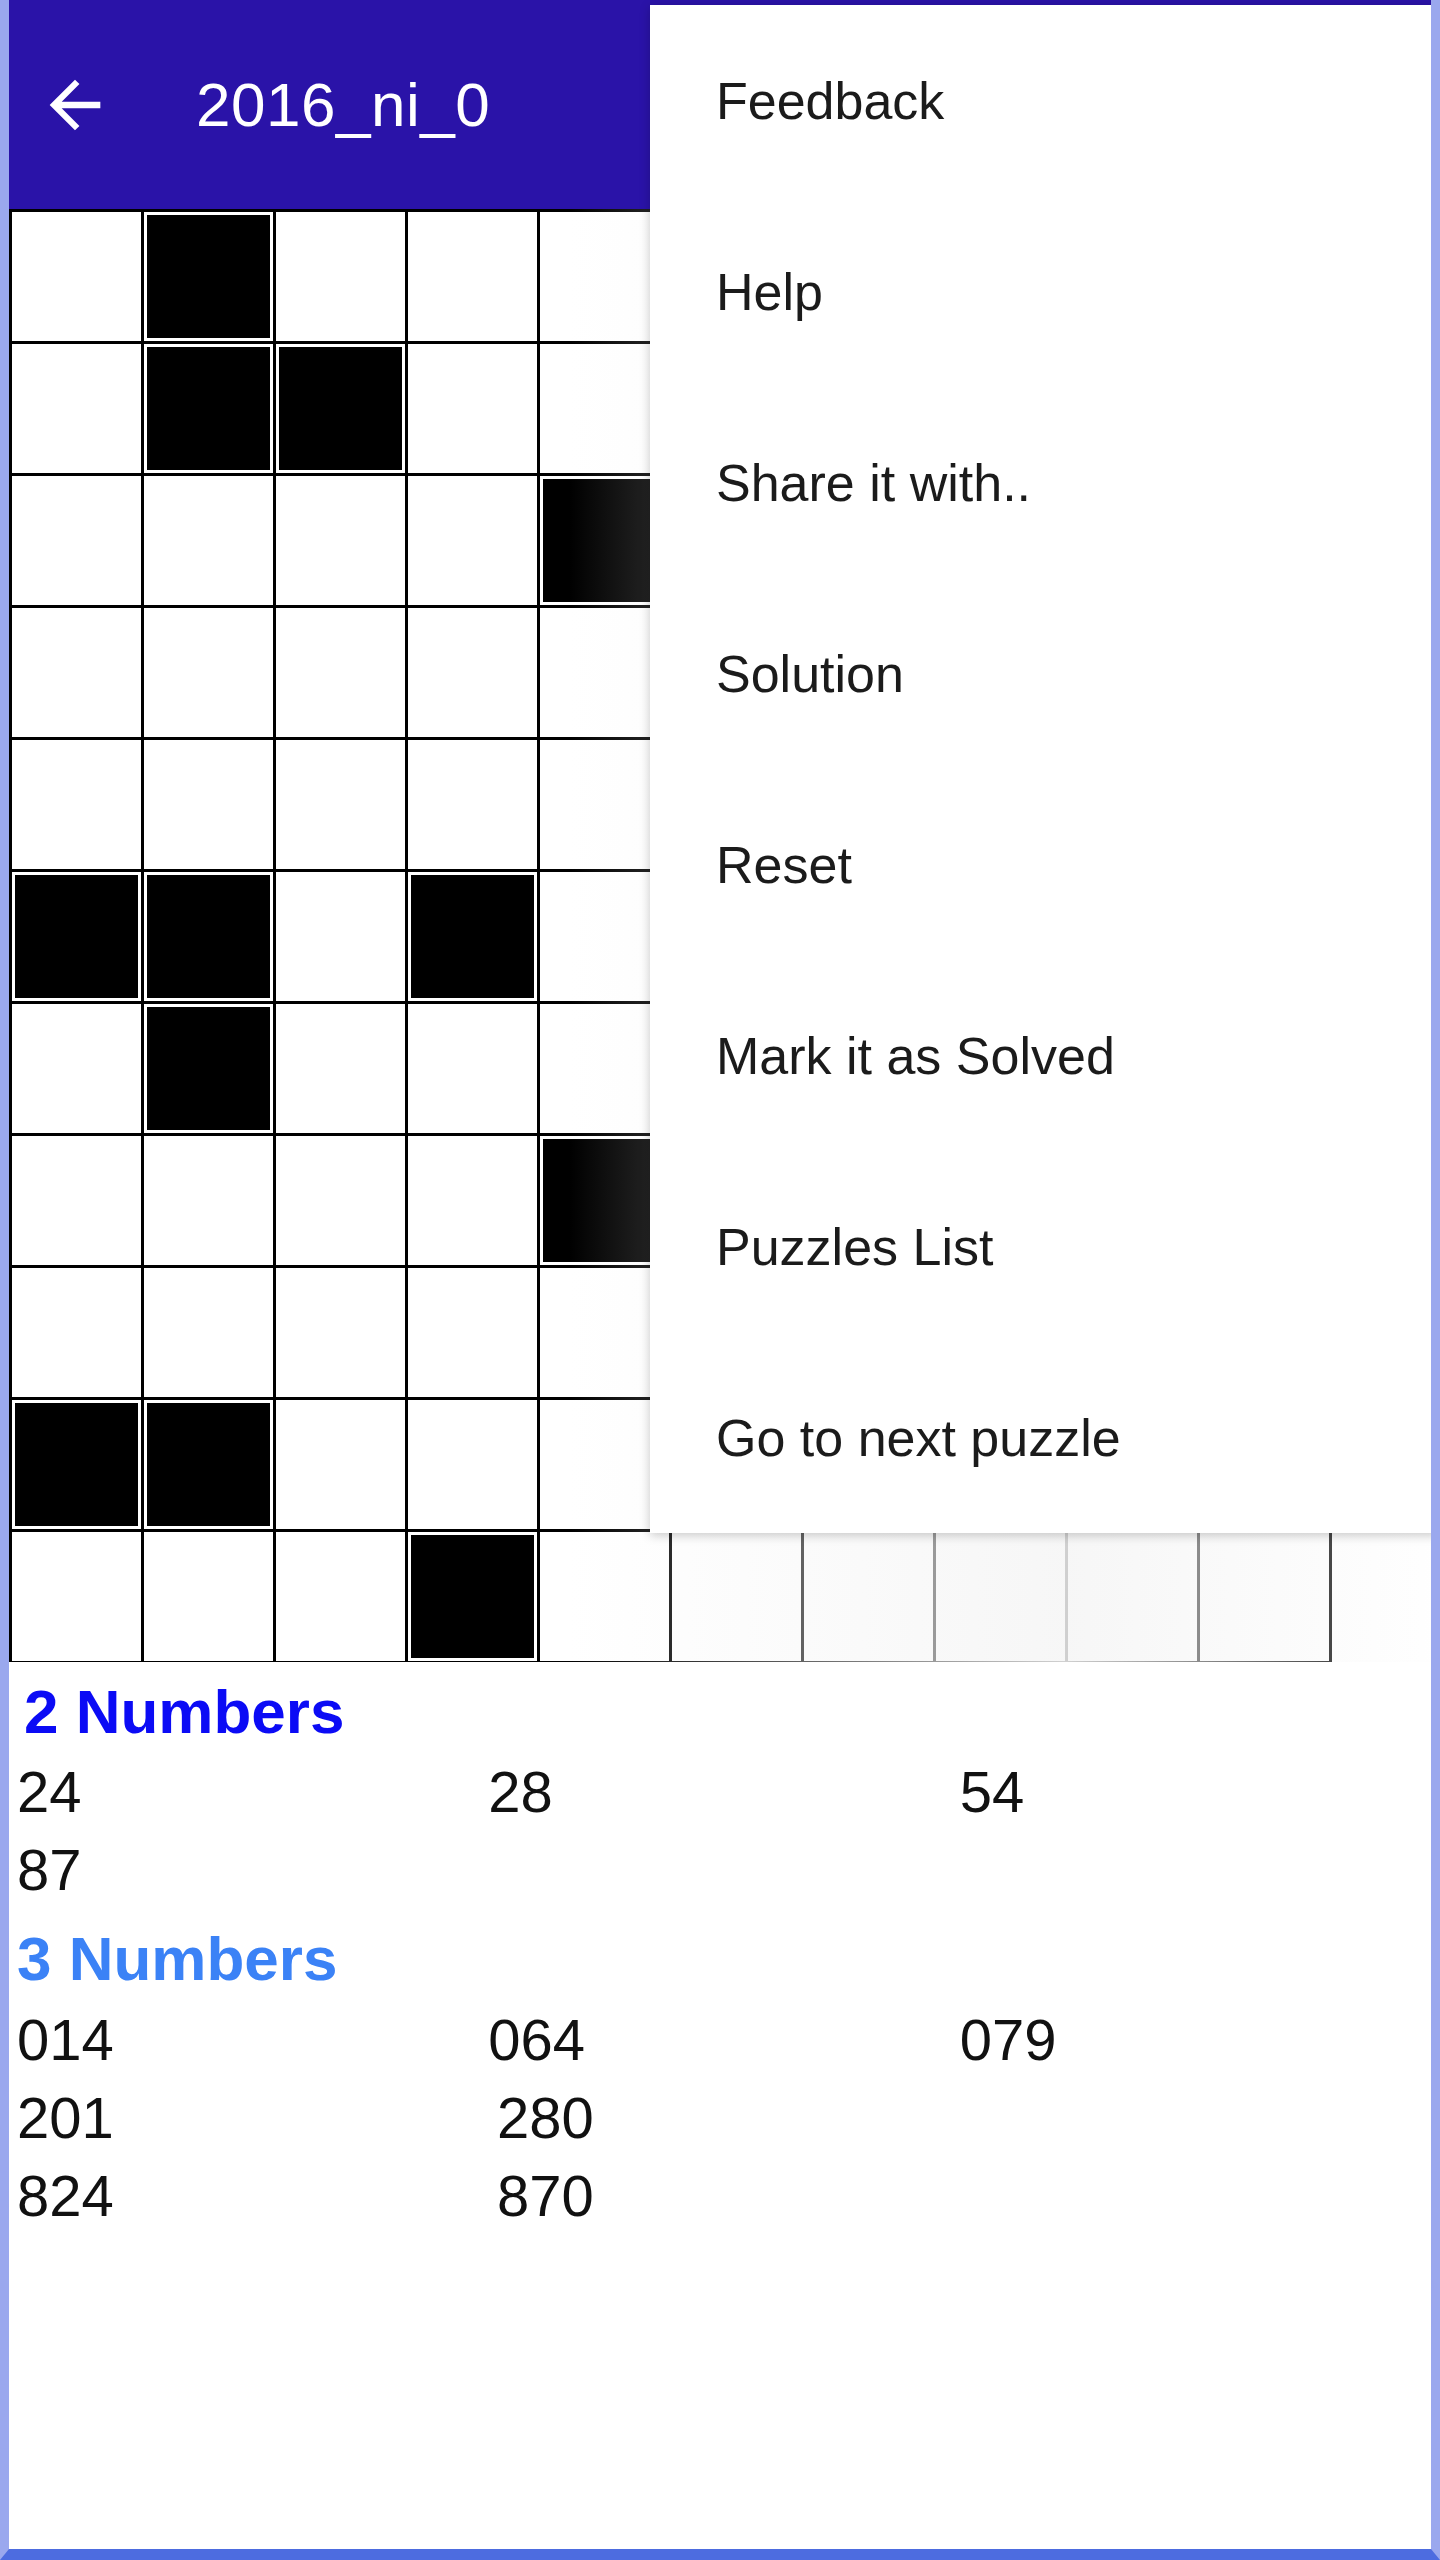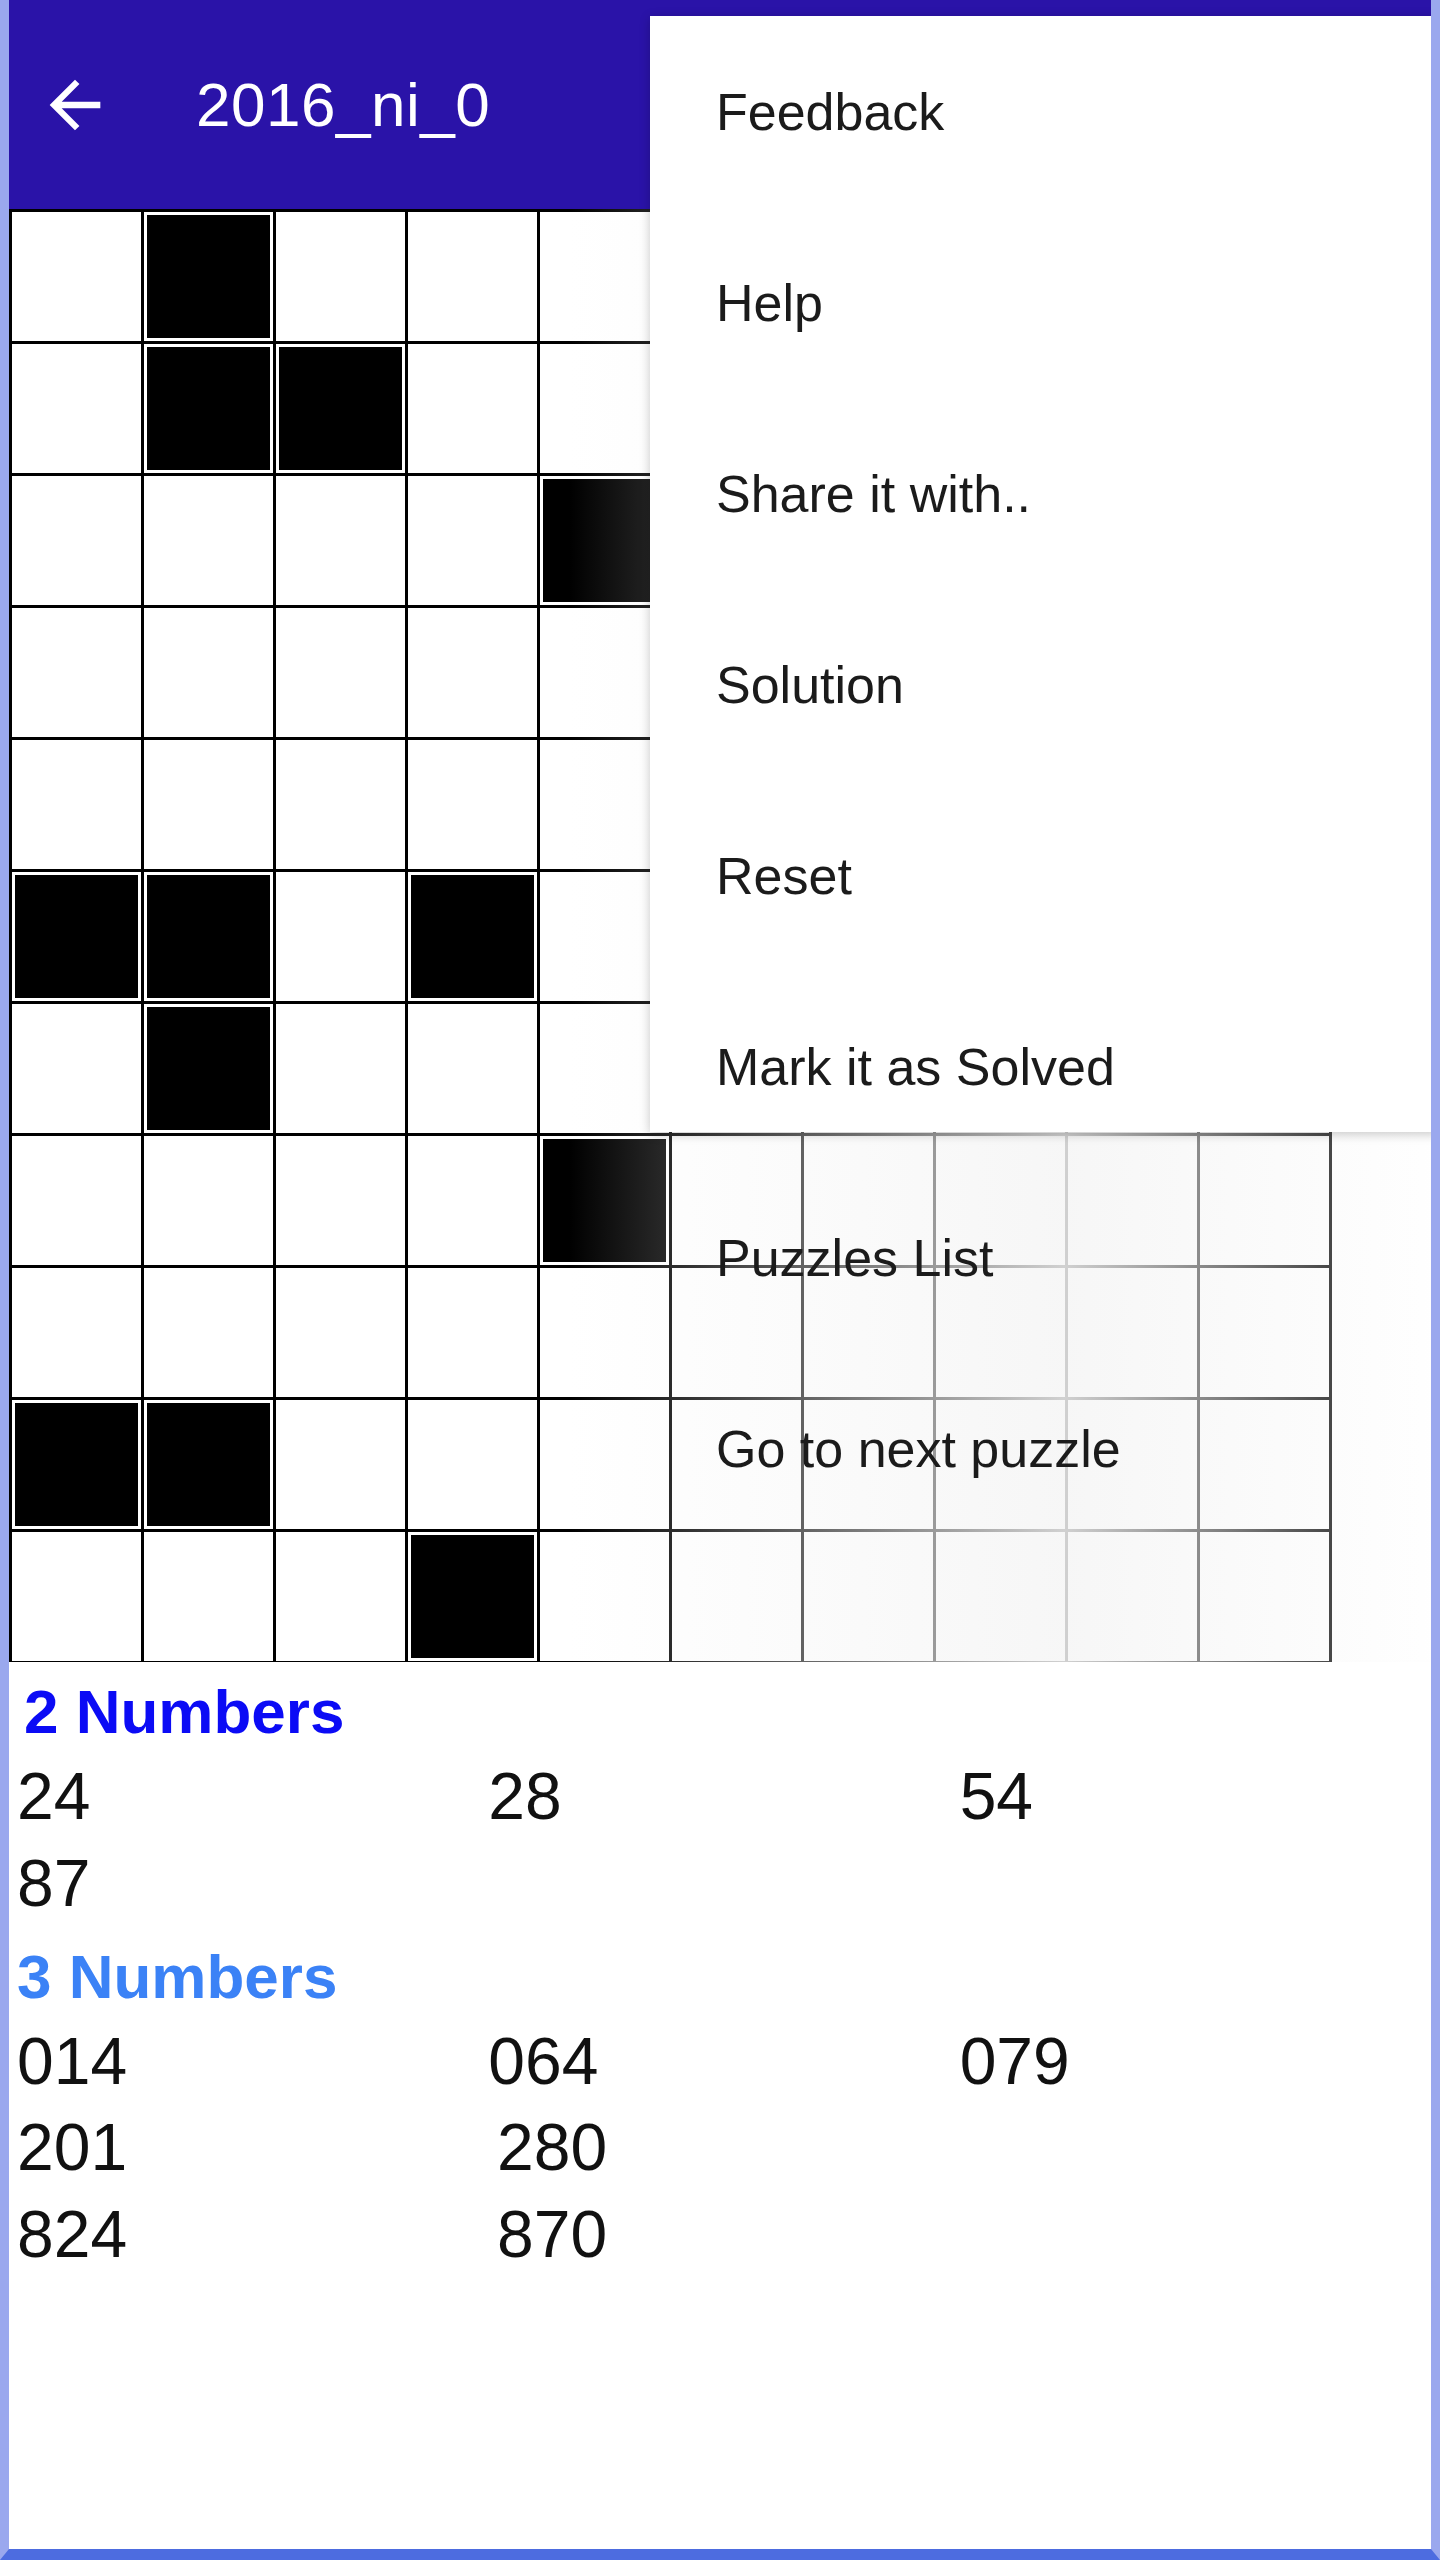--- a/index.html
+++ b/index.html
@@ -75,23 +75,23 @@
     position:absolute; top:0; left:560px;
     width:900px; height:1453px;
     background:linear-gradient(to right, rgba(255,255,255,0) 0%, rgba(245,245,245,0.85) 55%, rgba(255,255,255,0) 100%);
     pointer-events:none;
     z-index:2;
   }
 
   
   .menu {
     position:absolute;
-    top:16px; right:-9px;
+    top:5px; right:-9px;
     width:790px;
-    height:1116px;
+    height:1528px;
     background:#ffffff;
     z-index:9;
     box-shadow:0 2px 10px rgba(0,0,0,0.22);
     padding-top:0;
   }
   .menu-item {
     height:191px;
     display:flex; align-items:center;
     padding-left:66px;
     font-size:52px;
@@ -116,21 +116,21 @@
     font-size:62px;
     padding:14px 0 6px 8px;
     line-height:1.15;
   }
   .num-row {
     display:flex;
     padding-left:8px;
   }
   .num-cell {
     width:480px;
-    font-size:66px;
+    font-size:58px;
     color:#111111;
     line-height:1.07;
     padding:8px 0;
   }
 </style>
 </head>
 <body>
 
 <div id="root">
 

